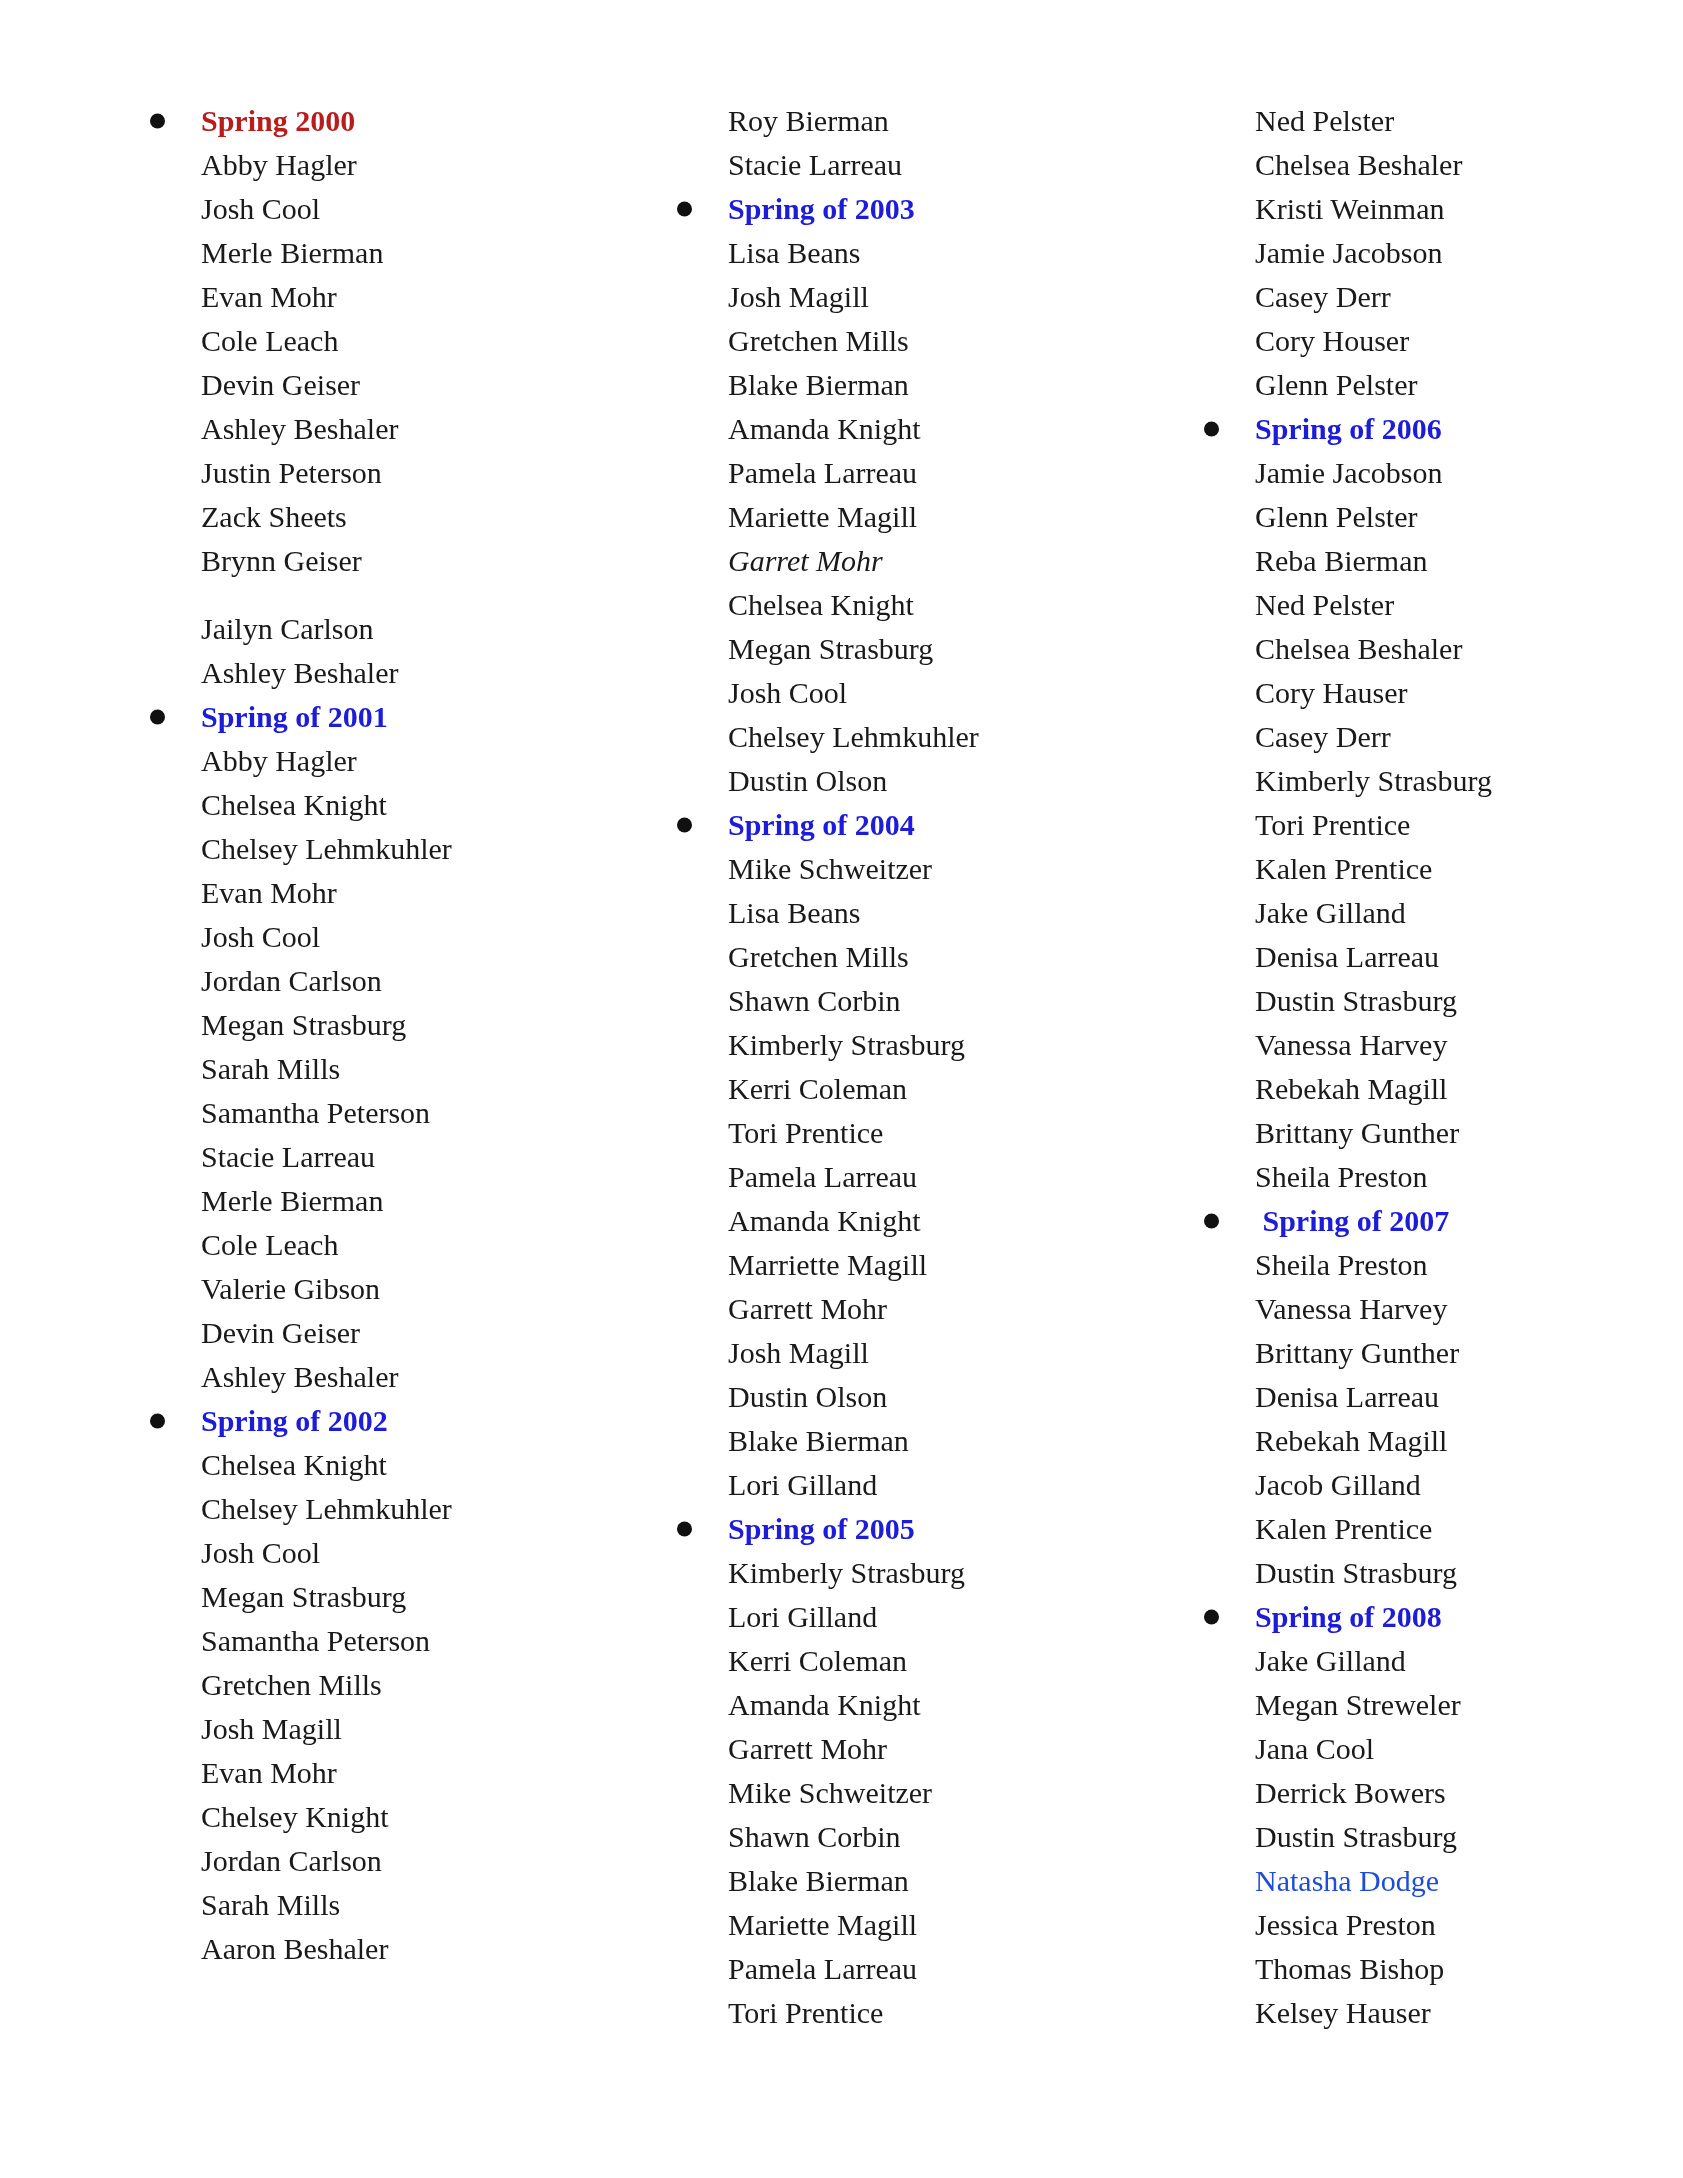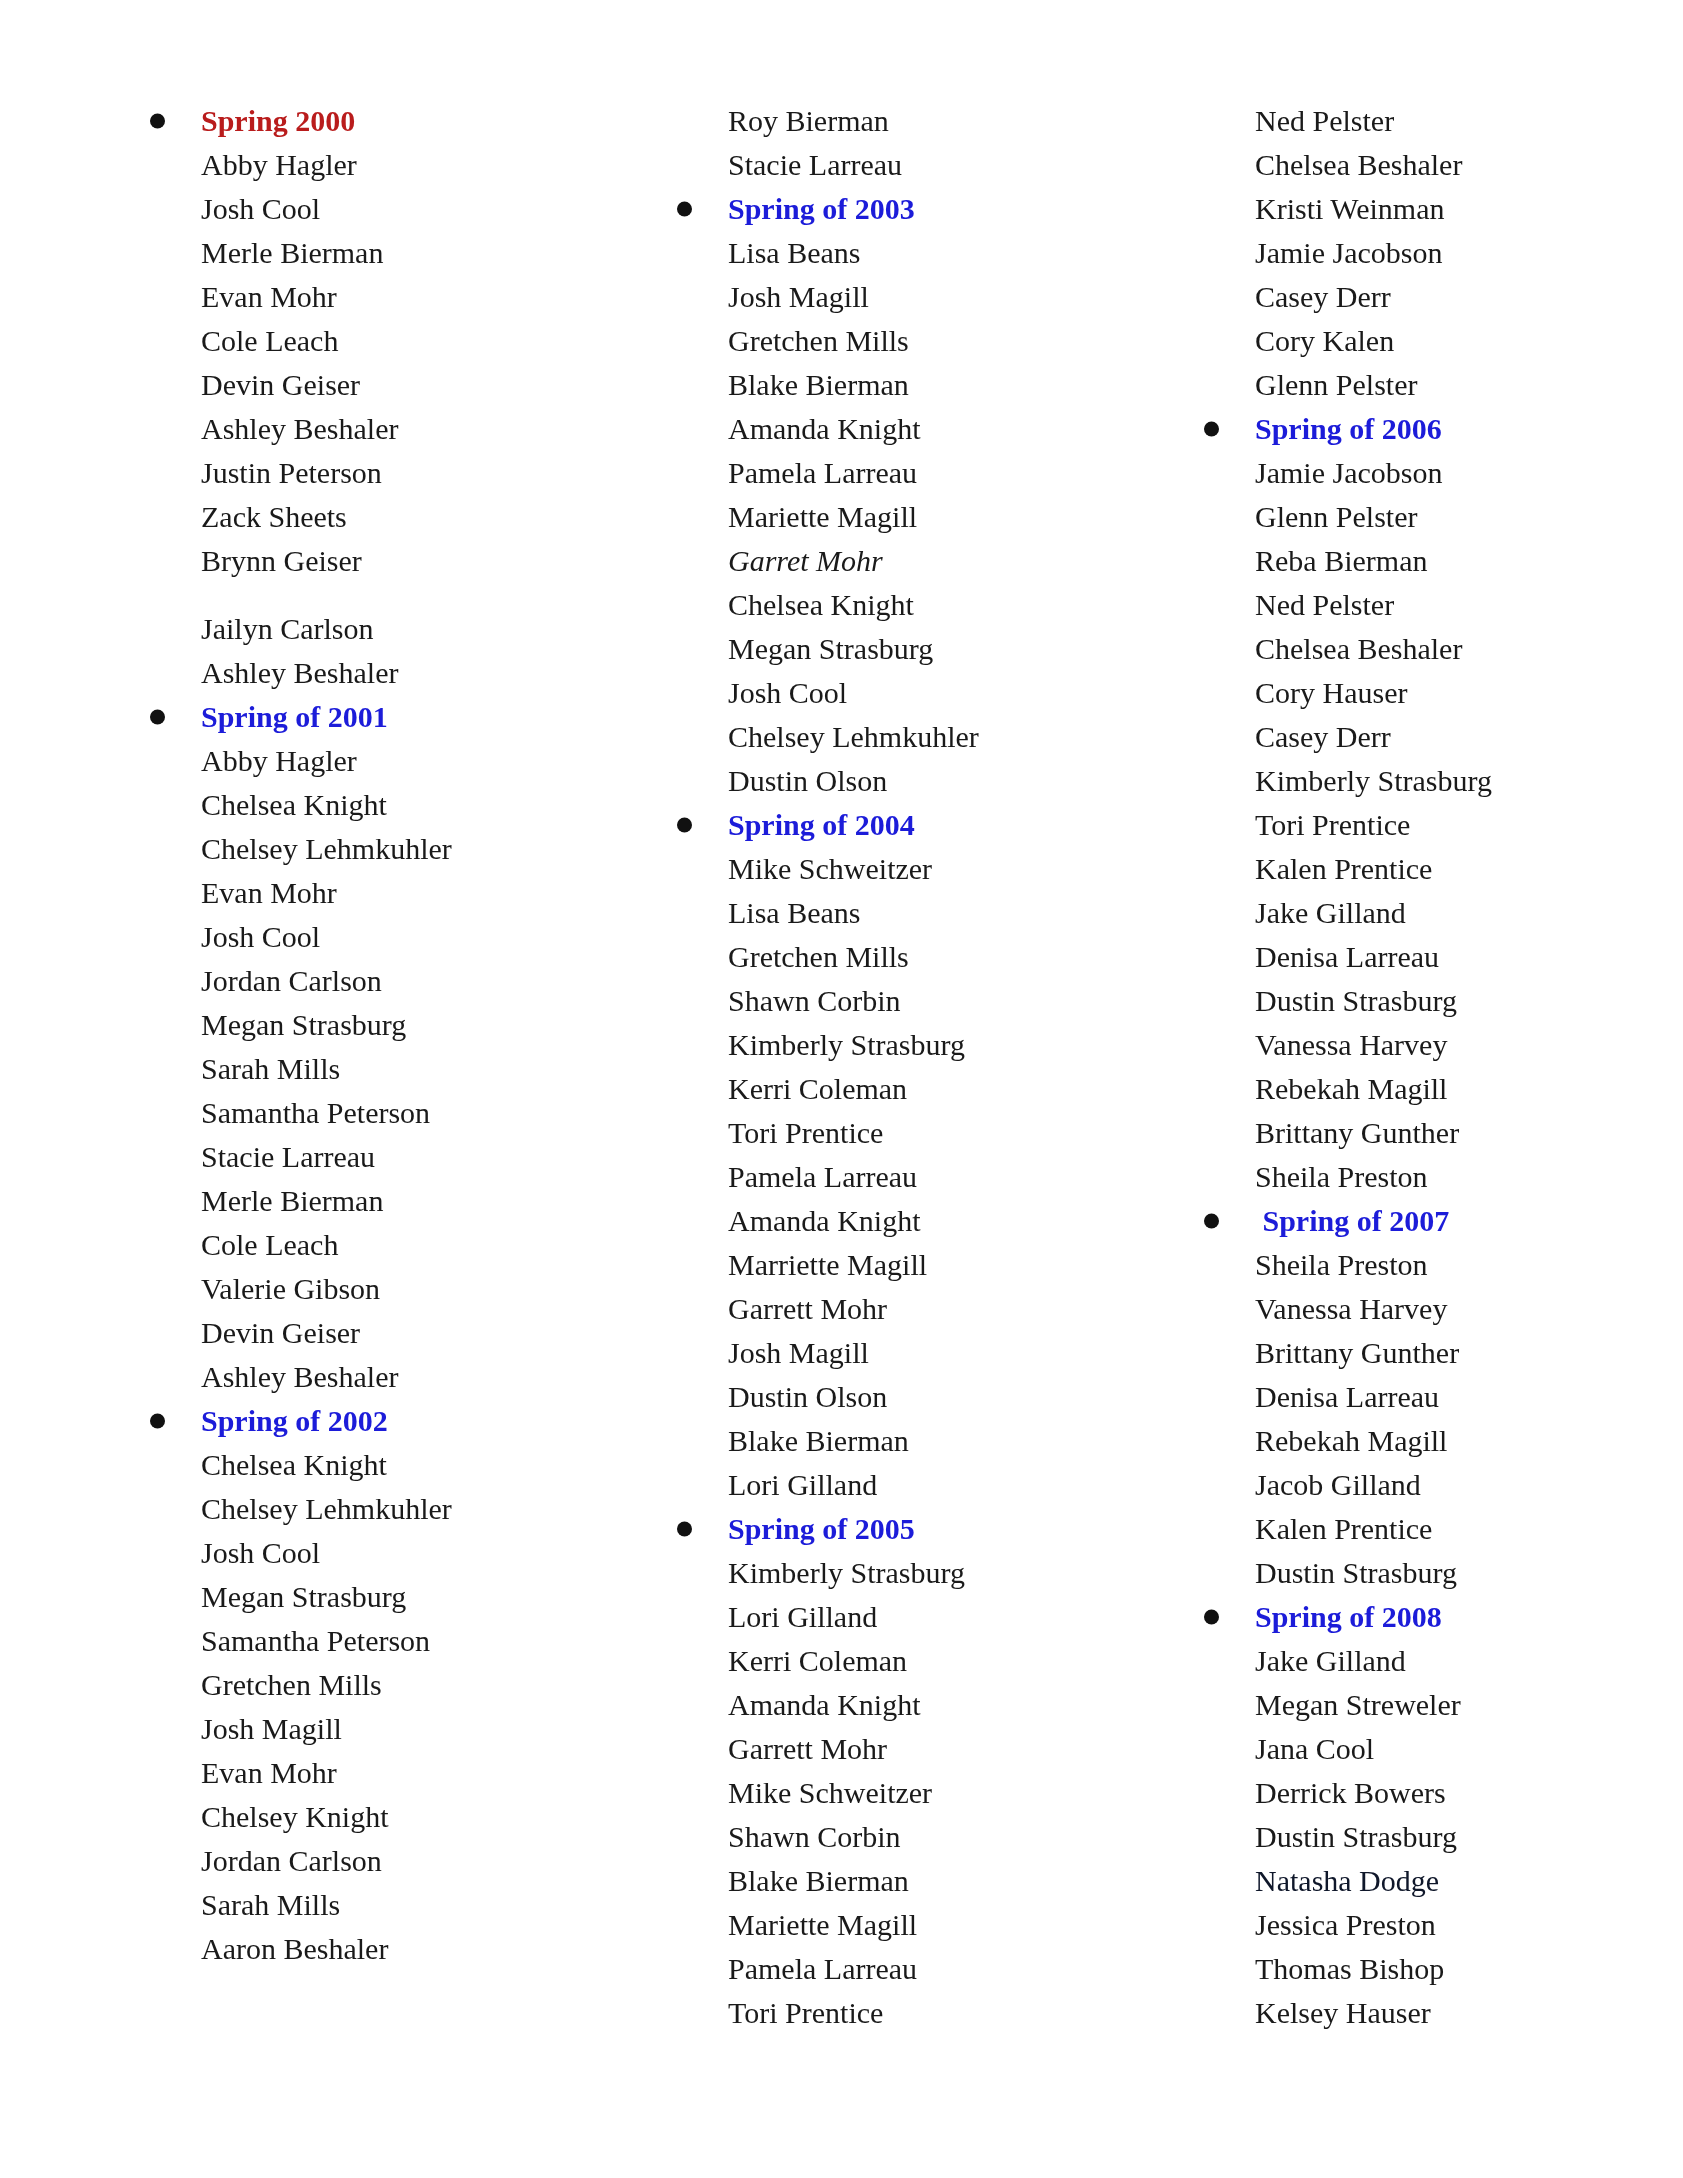--- a/index.html
+++ b/index.html
@@ -139,21 +139,21 @@
       <div class="row" style="color: rgb(26, 26, 26);"><span>Mariette Magill</span></div>
       <div class="row" style="color: rgb(26, 26, 26);"><span>Pamela Larreau</span></div>
       <div class="row" style="color: rgb(26, 26, 26);"><span>Tori Prentice</span></div>
     </div>
   <div class="column c3">
       <div class="row" style="color: rgb(26, 26, 26);"><span>Ned Pelster</span></div>
       <div class="row" style="color: rgb(26, 26, 26);"><span>Chelsea Beshaler</span></div>
       <div class="row" style="color: rgb(26, 26, 26);"><span>Kristi Weinman</span></div>
       <div class="row" style="color: rgb(26, 26, 26);"><span>Jamie Jacobson</span></div>
       <div class="row" style="color: rgb(26, 26, 26);"><span>Casey Derr</span></div>
-      <div class="row" style="color: rgb(26, 26, 26);"><span>Cory Kalen</span></div>
+      <div class="row" style="color: rgb(26, 26, 26);"><span>Cory Houser</span></div>
       <div class="row" style="color: rgb(26, 26, 26);"><span>Glenn Pelster</span></div>
       <div class="row header" style="color: rgb(28, 28, 217);"><span class="bullet" style="background: rgb(17, 17, 17);"></span><span>Spring of 2006</span></div>
       <div class="row" style="color: rgb(26, 26, 26);"><span>Jamie Jacobson</span></div>
       <div class="row" style="color: rgb(26, 26, 26);"><span>Glenn Pelster</span></div>
       <div class="row" style="color: rgb(26, 26, 26);"><span>Reba Bierman</span></div>
       <div class="row" style="color: rgb(26, 26, 26);"><span>Ned Pelster</span></div>
       <div class="row" style="color: rgb(26, 26, 26);"><span>Chelsea Beshaler</span></div>
       <div class="row" style="color: rgb(26, 26, 26);"><span>Cory Hauser</span></div>
       <div class="row" style="color: rgb(26, 26, 26);"><span>Casey Derr</span></div>
       <div class="row" style="color: rgb(26, 26, 26);"><span>Kimberly Strasburg</span></div>
@@ -174,19 +174,19 @@
       <div class="row" style="color: rgb(26, 26, 26);"><span>Rebekah Magill</span></div>
       <div class="row" style="color: rgb(26, 26, 26);"><span>Jacob Gilland</span></div>
       <div class="row" style="color: rgb(26, 26, 26);"><span>Kalen Prentice</span></div>
       <div class="row" style="color: rgb(26, 26, 26);"><span>Dustin Strasburg</span></div>
       <div class="row header" style="color: rgb(28, 28, 217);"><span class="bullet" style="background: rgb(17, 17, 17);"></span><span>Spring of 2008</span></div>
       <div class="row" style="color: rgb(26, 26, 26);"><span>Jake Gilland</span></div>
       <div class="row" style="color: rgb(26, 26, 26);"><span>Megan Streweler</span></div>
       <div class="row" style="color: rgb(26, 26, 26);"><span>Jana Cool</span></div>
       <div class="row" style="color: rgb(26, 26, 26);"><span>Derrick Bowers</span></div>
       <div class="row" style="color: rgb(26, 26, 26);"><span>Dustin Strasburg</span></div>
-      <div class="row" style="color: #0f172a; text-align: center;"><span>Natasha Dodge</span></div>
+      <div class="row" style="color: #1d4ed8; text-align: center;"><span>Natasha Dodge</span></div>
       <div class="row" style="color: rgb(26, 26, 26);"><span>Jessica Preston</span></div>
       <div class="row" style="color: rgb(26, 26, 26);"><span>Thomas Bishop</span></div>
       <div class="row" style="color: rgb(26, 26, 26);"><span>Kelsey Hauser</span></div>
     </div>
 </div>
 
 
 </body></html>

